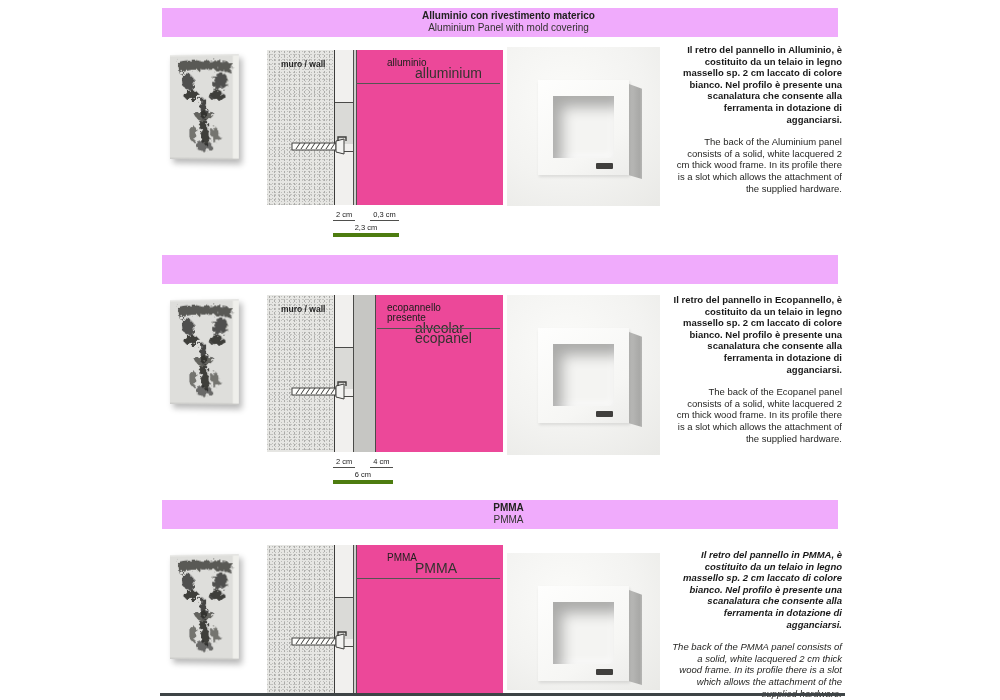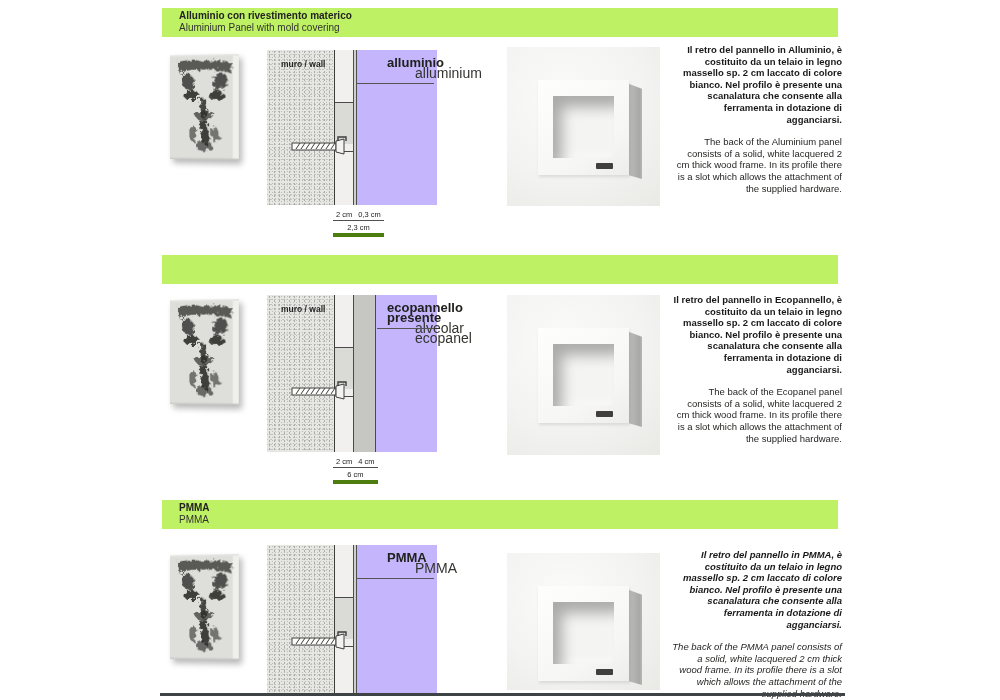--- a/index.html
+++ b/index.html
@@ -10,38 +10,38 @@
     color:#1e1e1e;
   }
   .section{position:absolute;left:0;width:1000px;}
   .sec0{top:8px;height:240px;}
   .sec1{top:255px;height:238px;}
   .sec2{top:500px;height:200px;border-radius:17px;}
 
   
   .hdr{
     position:absolute;left:162px;top:0;width:676px;height:29px;
-    background:#bef264;padding:2px 0 0 17px;box-sizing:border-box;
+    background:#f0abfc;padding:2px 0 0 17px;box-sizing:border-box;text-align:center;
   }
   .hdr .t1{font-size:10px;font-weight:bold;color:#222220;line-height:12px;}
   .hdr .t2{font-size:10px;color:#32322f;line-height:12px;}
 
   
   .artwork{
     position:absolute;left:170px;width:68px;height:104px;
     transform:perspective(420px) rotateY(-7deg);
     transform-origin:left center;
     box-shadow:3px 4px 6px rgba(0,0,0,0.28);
     background:linear-gradient(160deg,#ececea 0%,#d8d8d6 55%,#c6c6c4 100%);
   }
   .artwork svg{display:block;width:100%;height:100%;}
 
   
   .diagram{
-    position:absolute;left:267px;width:170px;background:#c4b5fd;
+    position:absolute;left:267px;width:236px;background:#ec4899;
   }
   .wall{
     position:absolute;left:0;top:0;bottom:0;width:67px;
     background-color:#e6e6e3;
     background-image:
       radial-gradient(#a9a9a6 0.6px, transparent 0.9px),
       radial-gradient(#c4c4c1 0.55px, transparent 0.8px),
       radial-gradient(#bdbdba 0.5px, transparent 0.75px);
     background-size:5px 4px,4px 5px,3px 3px;
     background-position:0 0,2px 2px,1px 3px;
@@ -62,30 +62,30 @@
     box-sizing:border-box;
   }
   .panel-slab{
     position:absolute;left:86px;top:0;bottom:0;width:23px;
     background:#c6c6c3;border-left:1px solid #4a4a48;border-right:1px solid #4a4a48;
     box-sizing:border-box;display:none;
   }
   .panel-thick .panel-slab{display:block;}
   .screw{position:absolute;left:24px;top:86px;width:64px;height:20px;}
   .dlabel{position:absolute;left:120px;top:8px;width:80px;}
-  .dlabel .l1{font-size:13px;font-weight:bold;color:#20201e;line-height:10px;}
+  .dlabel .l1{font-size:10px;font-weight:normal;color:#20201e;line-height:10px;}
   .dlabel .l2{font-size:14px;color:#33332f;line-height:10px;margin-left:28px;}
   .leader{position:absolute;top:33px;left:89px;right:3px;border-top:1px solid #555553;}
   .panel-thick .leader{left:110px;}
 
   
   .dims{position:absolute;left:66px;font-size:7.5px;color:#222;}
   .dims-row1{display:flex;}
   .dim{border-bottom:1px solid #4f4f4d;padding:0 3px 1px;text-align:center;white-space:nowrap;}
-  .dim + .dim{margin-left:0;}
+  .dim + .dim{margin-left:15px;}
   .dim-total{border-bottom:4px solid #4d7c0f;text-align:center;padding:2px 0 1px;white-space:nowrap;}
 
   
   .photo{
     position:absolute;left:507px;width:153px;overflow:hidden;
     background:radial-gradient(circle at 38% 32%,#fbfbf9 0%,#f3f3f1 55%,#e9e9e6 100%);
   }
   .frame{
     position:absolute;left:31px;top:33px;width:91px;height:95px;
     background:linear-gradient(145deg,#fefefd 0%,#f6f6f4 70%,#ededeb 100%);

